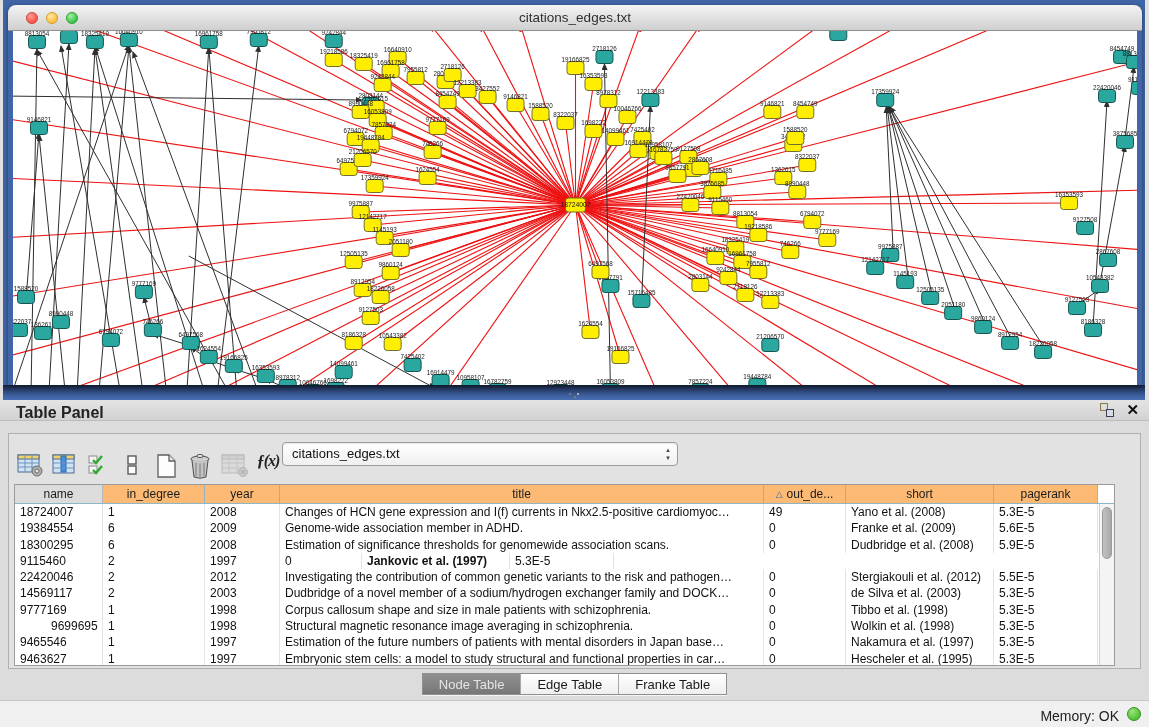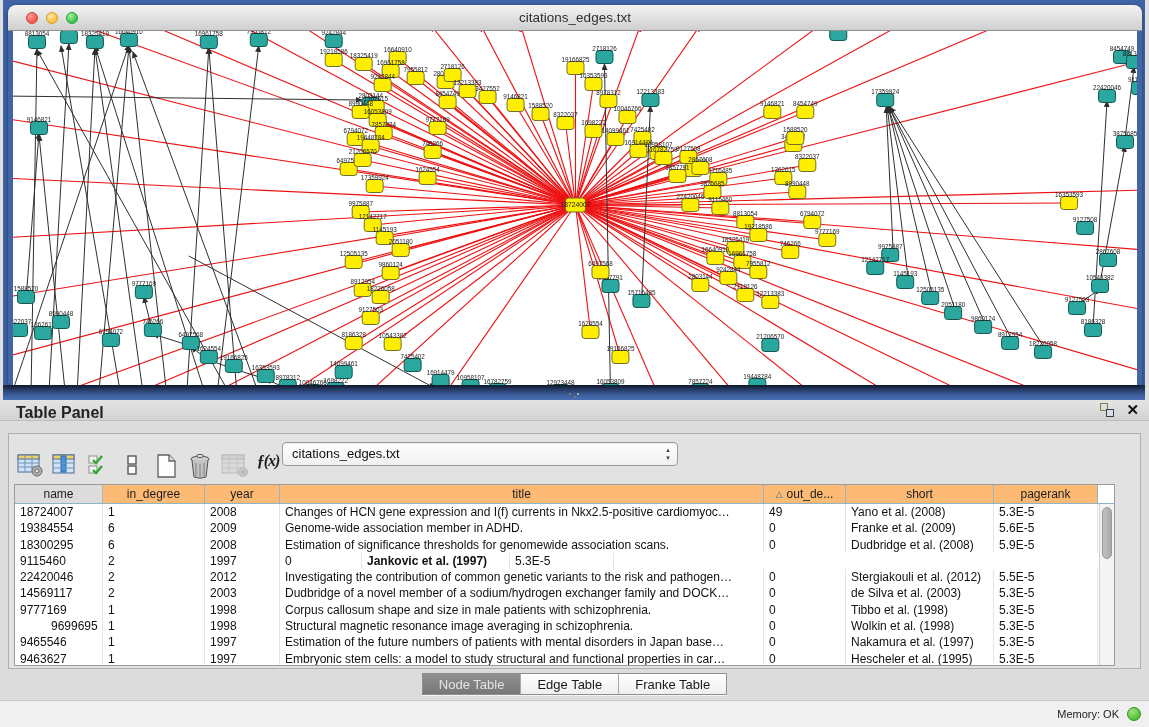--- a/index.html
+++ b/index.html
@@ -77,21 +77,21 @@
   .tabs-row { position:absolute; left:0; right:0; top:273px; height:24px; display:flex; justify-content:center; }
   .seg-control { display:flex; height:22px; border:1px solid #8f8f8f; border-radius:0;
       overflow:hidden; background:#fff; box-shadow:0 1px 0 rgba(255,255,255,.7); }
   .seg { padding:0 16px; font-size:13px; color:#1a1a1a; display:flex; align-items:center;
       border-right:1px solid #a8a8a8; background:linear-gradient(#ffffff,#efefef); }
   .seg:last-child { border-right:none; }
   .seg.active { background:linear-gradient(#909090,#777777); color:#e4e4e4; }
 
   .status-bar { position:absolute; left:0; top:700px; width:1149px; height:27px;
       background:#f0f0f0; border-top:1px solid #c6c6c6; }
-  .memory { position:absolute; right:30px; top:7px; font-size:11px; color:#222; }
+  .memory { position:absolute; right:30px; top:7px; font-size:14px; color:#222; }
   .mem-dot { position:absolute; right:8px; top:6px; width:14px; height:14px; border-radius:50%;
       background:radial-gradient(circle at 35% 30%, #9ae47e, #4fbe2e 75%); border:1px solid #2e8f1e; }
 </style>
 </head>
 <body>
 
 <div class="network-area">
   <div class="edge-strip left"></div>
   <div class="edge-strip right"></div>
 

